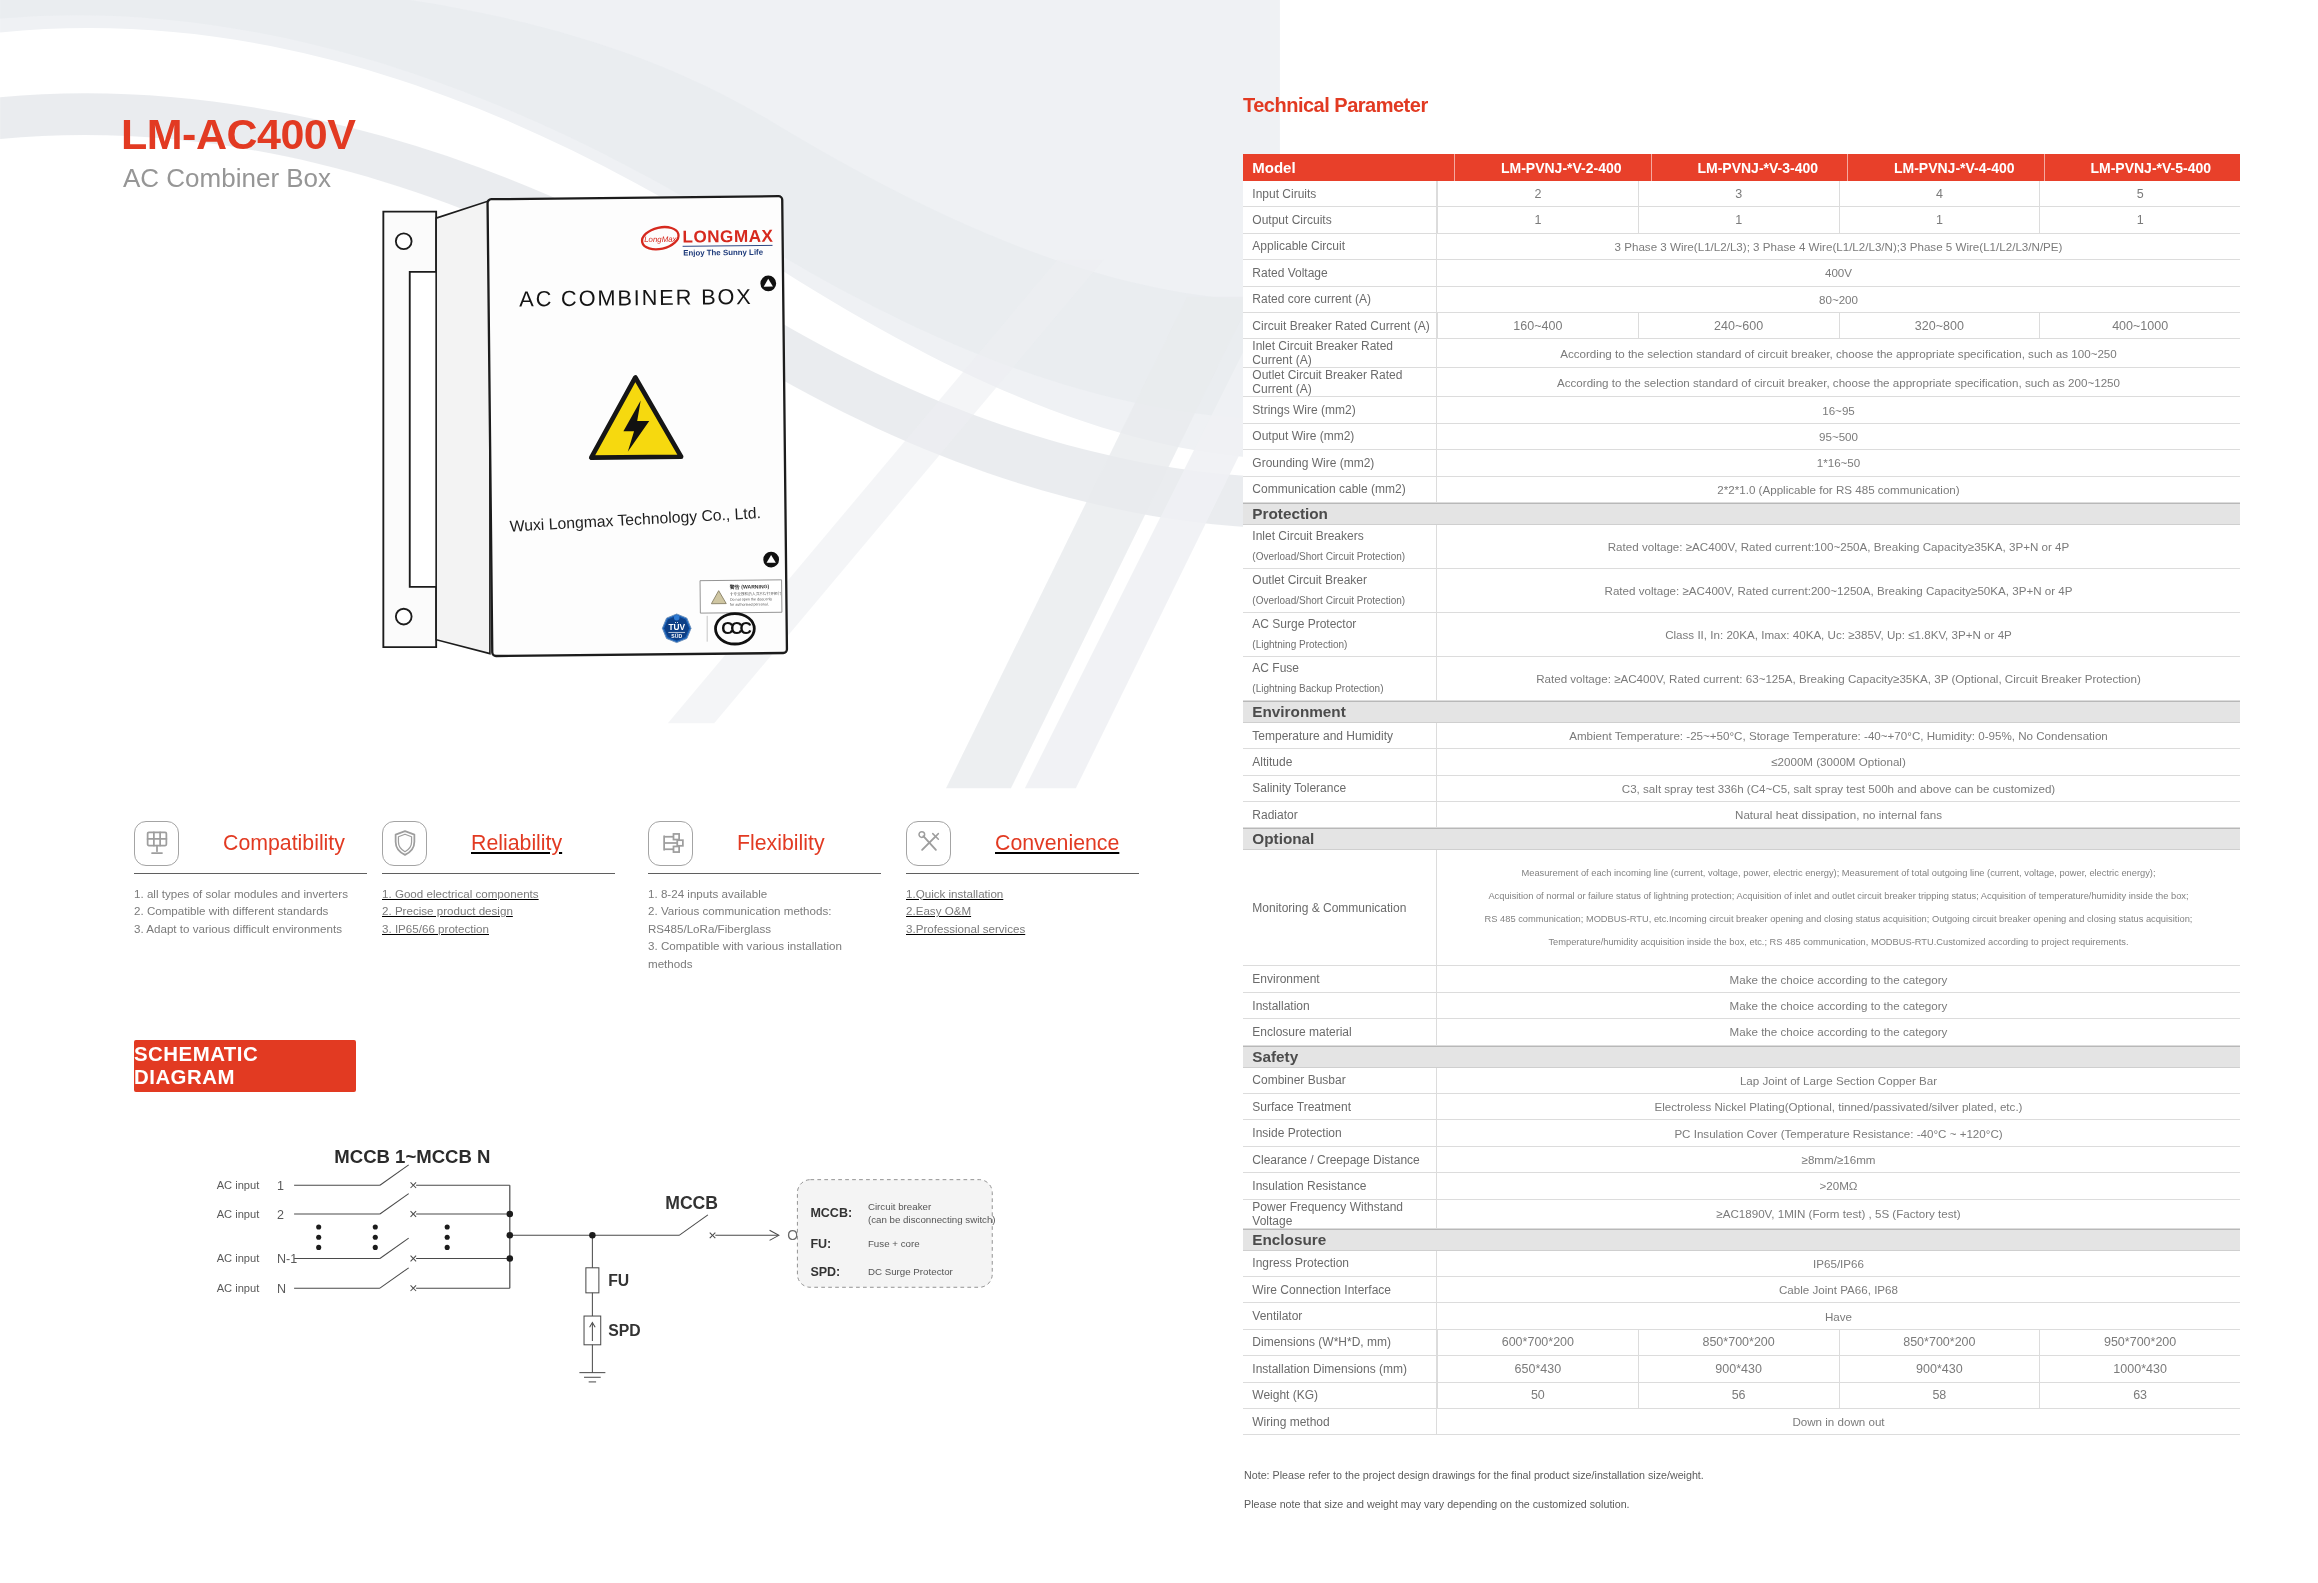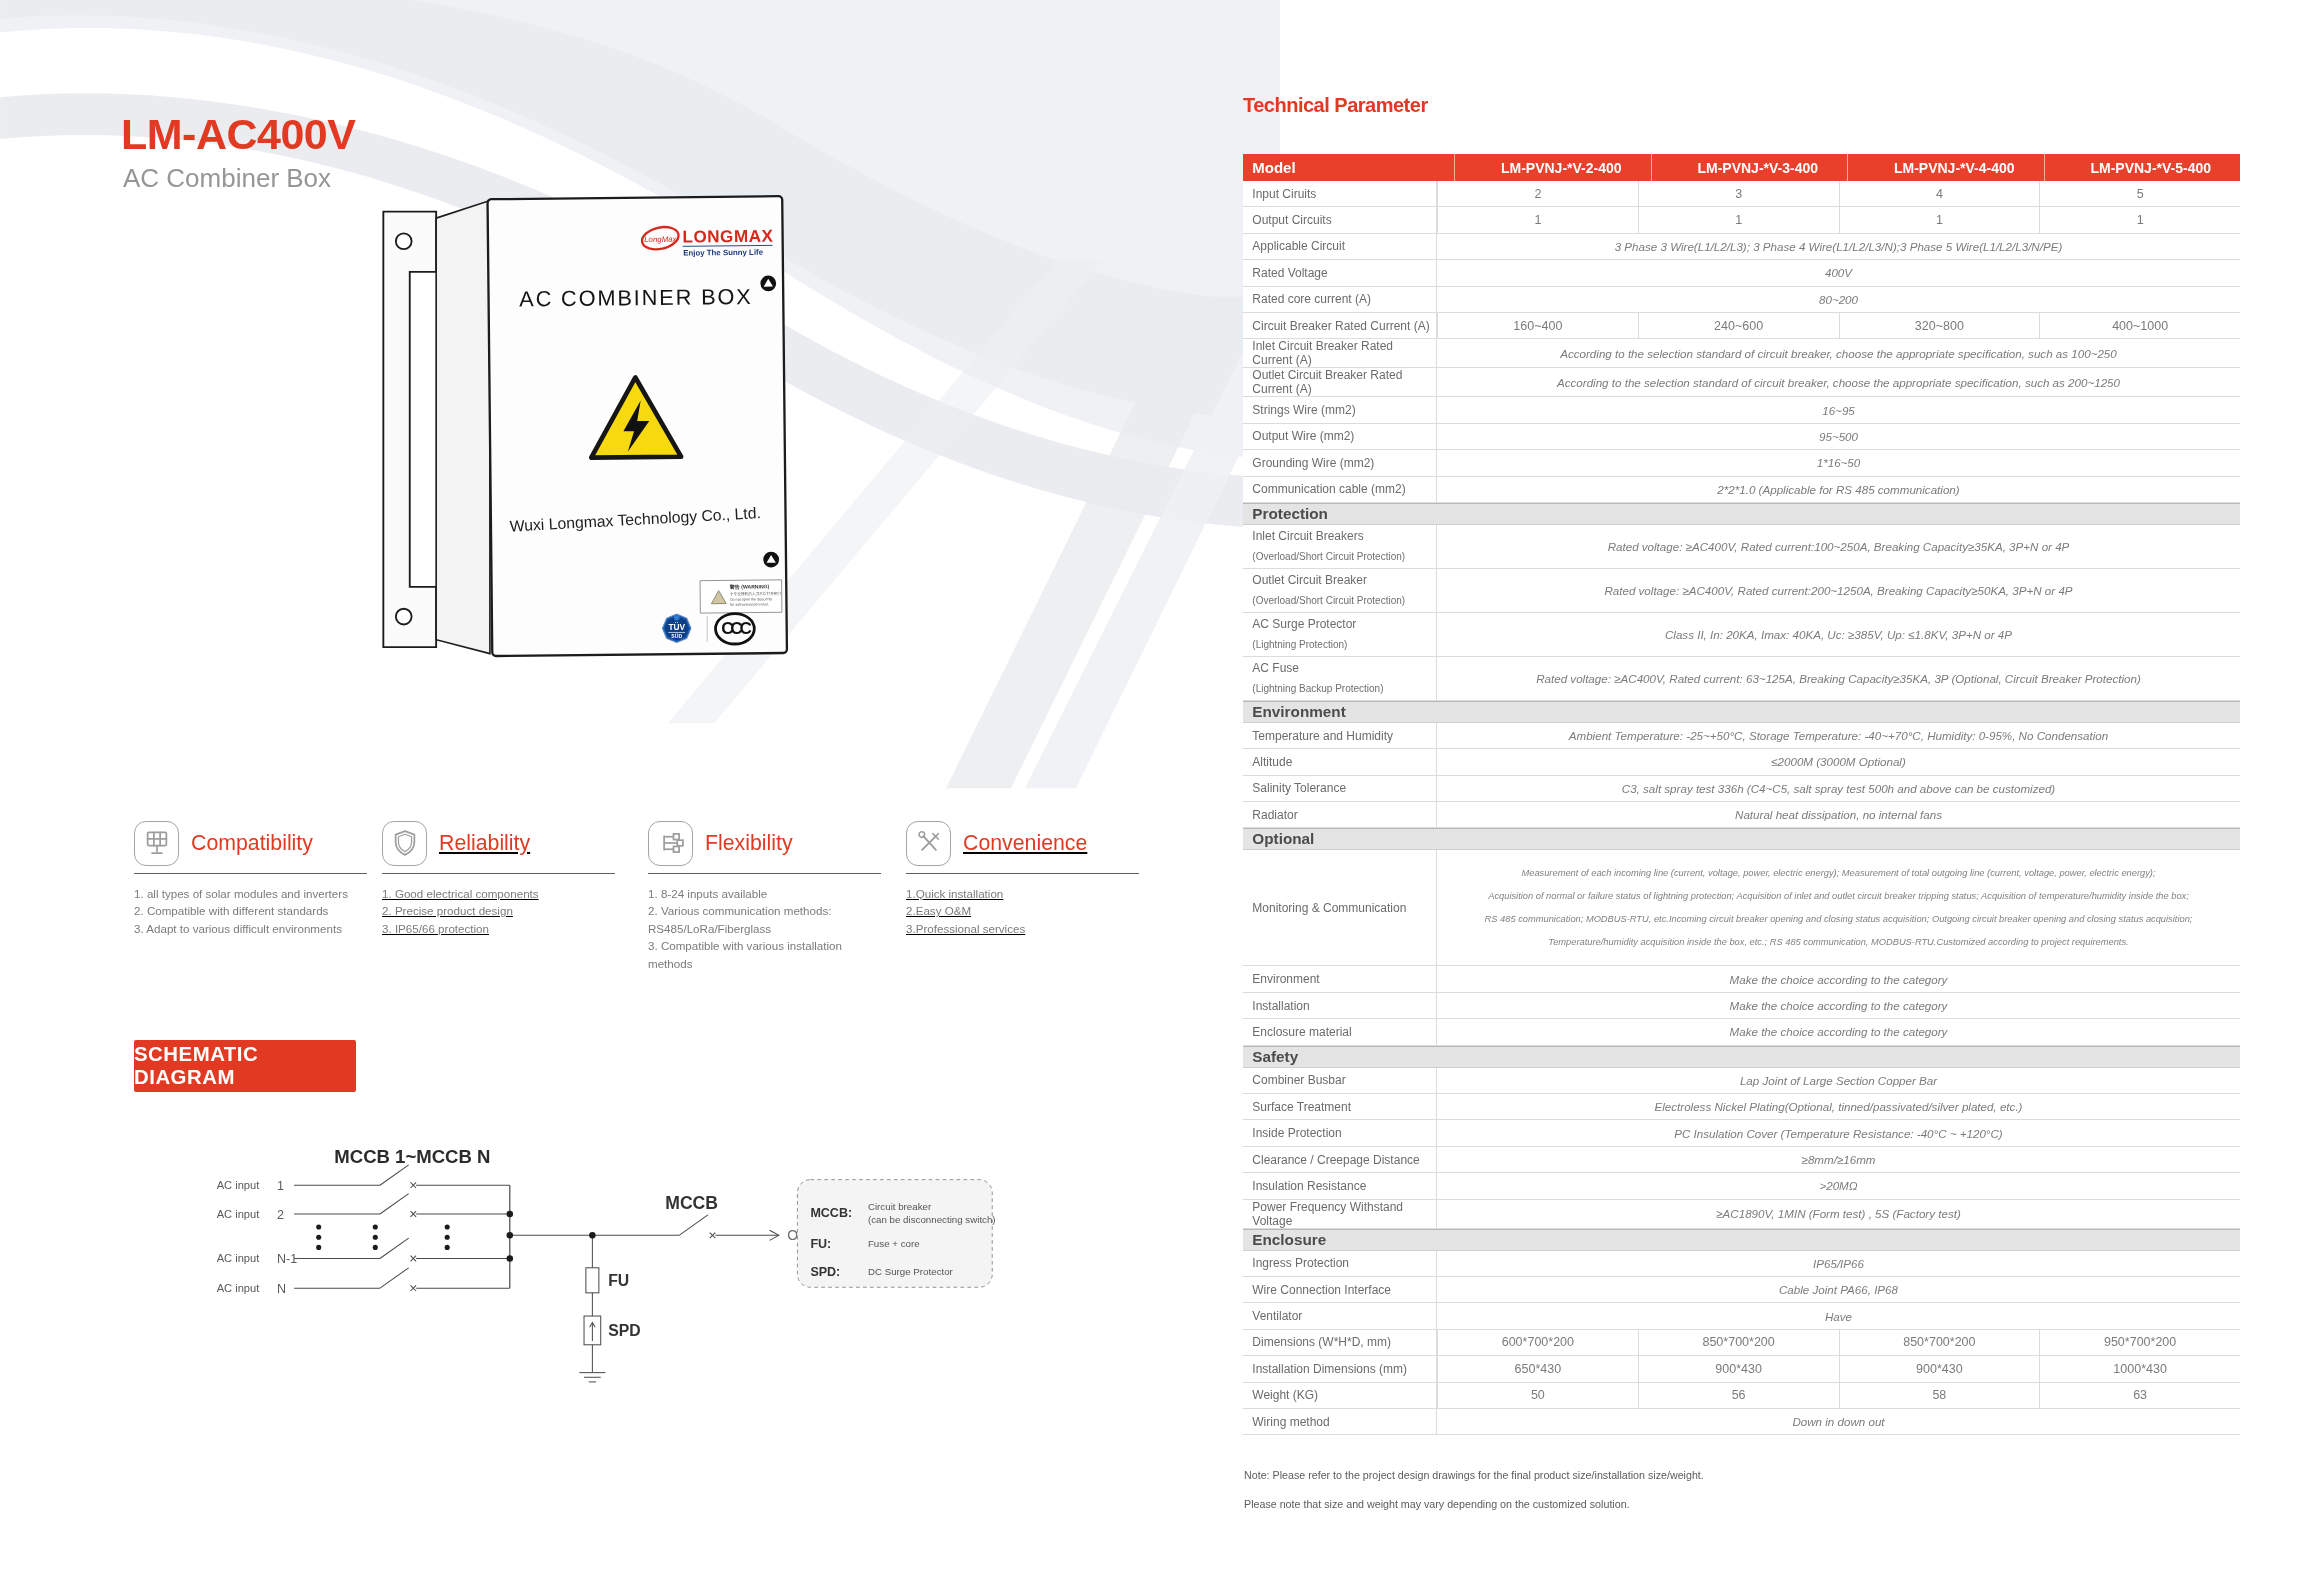--- a/index.html
+++ b/index.html
@@ -12,21 +12,21 @@
   
   #page-title{left:121px;top:110px;font-size:43px;font-weight:700;color:var(--accent);letter-spacing:-0.5px;}
   #page-subtitle{left:123px;top:163px;font-size:26px;color:#969696;}
 
   #product-illustration{left:375px;top:194px;z-index:2;}
   #certs{left:661px;top:611px;z-index:3;}
 
   
   #features{left:0;top:0;z-index:2;}
   .feature-card{position:absolute;top:820px;width:233px;}
-  .f-head{display:flex;align-items:center;height:46px;}
+  .f-head{display:flex;align-items:center;height:46px;gap:32px;}
   .f-icon{width:45px;height:45px;border:1.4px solid #a4a4a4;border-radius:12px;box-sizing:border-box;
           display:flex;align-items:center;justify-content:center;color:#9e9e9e;background:#fff;}
   .f-icon svg{width:30px;height:30px;}
   .f-title{margin-left:12px;font-size:21.3px;color:var(--accent);}
   .f-divider{margin-top:7.4px;border-top:1.4px solid #5f5f5f;width:100%;}
   .f-list{margin:10.2px 0 0 0;padding:0;list-style:none;}
   .f-list li{font-size:11.6px;line-height:17.6px;color:#7b7b7b;}
 
   
   #schematic-badge{left:134px;top:1040px;width:222px;height:52px;background:var(--accent);
@@ -42,21 +42,21 @@
             color:#fff;font-weight:700;font-size:15px;}
   .t-hval{flex:1;display:flex;align-items:center;justify-content:center;color:#fff;font-weight:700;font-size:14px;
           border-left:0.9px solid rgba(255,255,255,.55);padding-left:17px;}
   .row{min-height:26.4px;border-bottom:0.5px solid #dcdcdc;}
   .row.tall{min-height:44px;}
   .row.xtall{min-height:116px;}
   .t-label{width:194px;box-sizing:border-box;padding-left:9.3px;display:flex;flex-direction:column;justify-content:center;
            border-right:0.5px solid #dcdcdc;color:#6b6b6b;font-size:12px;line-height:14px;}
   .t-label .sub{font-size:10px;color:#6f6f6f;margin-top:7.4px;}
   .t-merged{flex:1;display:flex;flex-direction:column;align-items:center;justify-content:center;text-align:center;
-            color:#7b7b7b;font-size:11.6px;padding:2.8px 14px;box-sizing:border-box;font-style:italic;}
+            color:#7b7b7b;font-size:11.6px;padding:2.8px 14px;box-sizing:border-box;}
   .t-merged.small div{font-size:9.3px;line-height:23px;color:#828282;}
   .t-val{flex:1;display:flex;align-items:center;justify-content:center;color:#7b7b7b;font-size:12.5px;
          border-left:0.5px solid #dcdcdc;}
   .t-val:first-of-type{border-left:none;}
   .bar{height:22px;background:var(--bar);border-top:0.5px solid #b8b8b8;border-bottom:0.5px solid #cfcfcf;
        display:flex;align-items:center;padding-left:9.3px;box-sizing:border-box;
        color:#4c4c4c;font-size:15.3px;font-weight:600;}
   #tech-notes{left:1244px;top:1469px;z-index:2;}
   #tech-notes div{font-size:10.7px;color:#5c5c5c;margin-bottom:16.7px;}
 </style>

